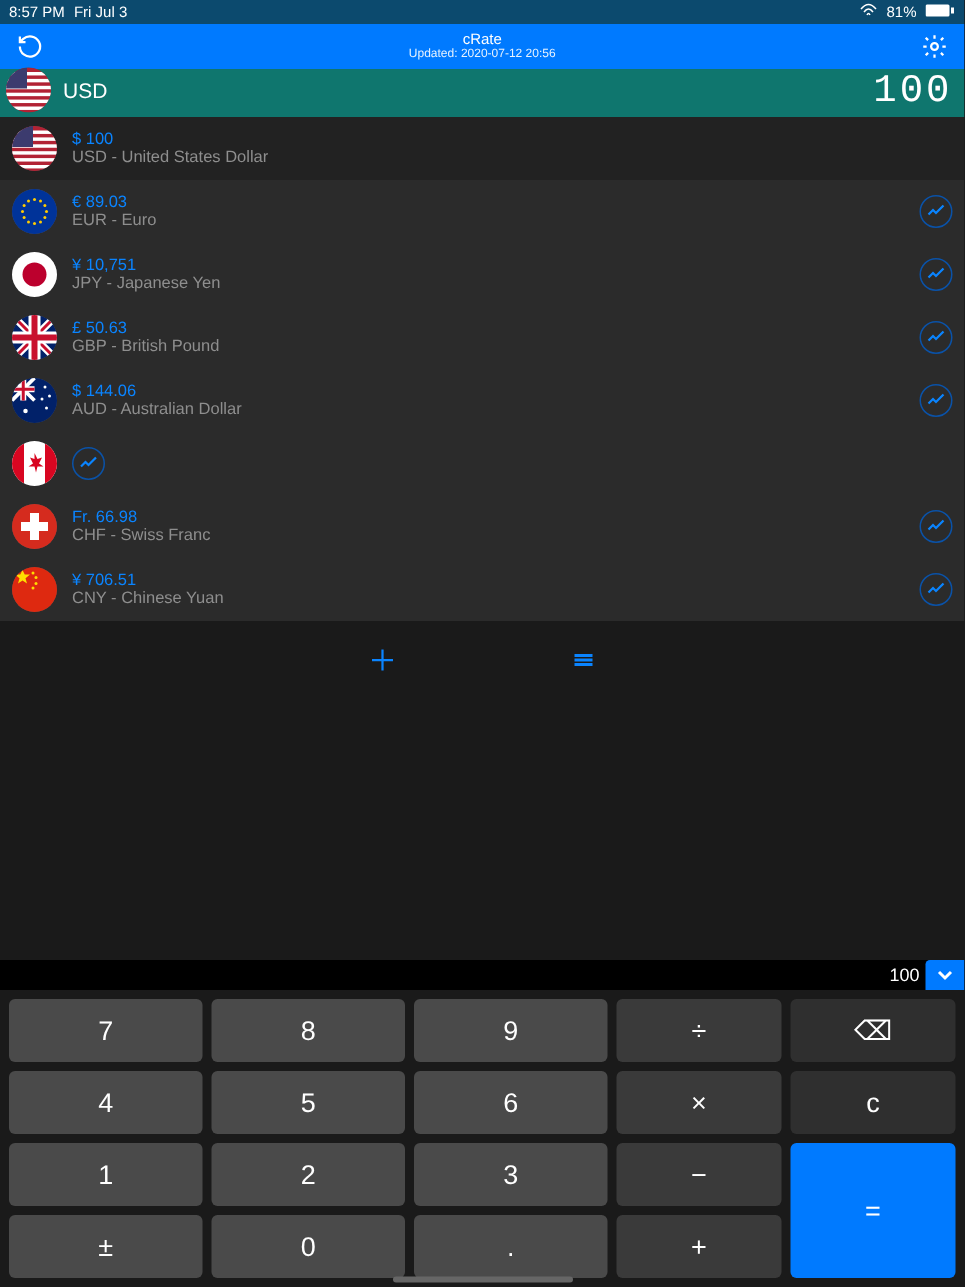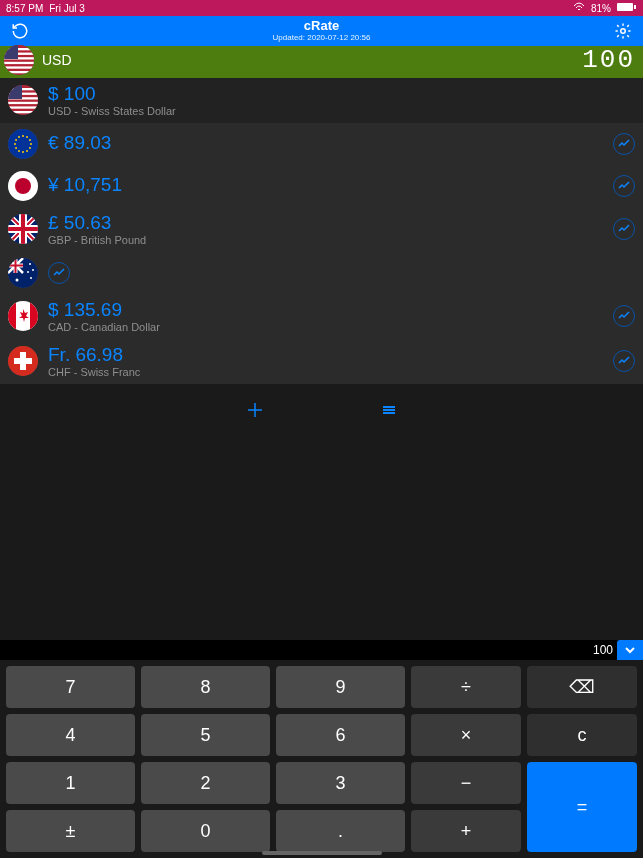--- a/index.html
+++ b/index.html
@@ -9,46 +9,46 @@
     background: #1a1a1a;
     font-family: -apple-system, "Helvetica Neue", Arial, sans-serif;
     color: #fff;
     overflow: hidden;
     position: relative;
   }
   
   .status-bar {
     height: 16px;
     width: 100%;
-    background: #be185d;
+    background: #0c4a6e;
     display: flex;
     align-items: center;
     justify-content: space-between;
     padding: 0 6px;
     font-size: 10px;
     color: #fff;
   }
   .status-left, .status-right { display: flex; align-items: center; gap: 6px; }
   
   .header {
     background: #007aff;
     height: 30px;
     display: flex;
     align-items: center;
     justify-content: space-between;
     padding: 0 8px;
   }
   .refresh { width: 24px; height: 24px; display:flex;align-items:center;justify-content:center;}
   .header-center { text-align: center; line-height: 1.1; }
-  .header-title { font-size: 13px; font-weight: 700; }
+  .header-title { font-size: 10px; font-weight: 400; }
   .header-sub { font-size: 8px; opacity: .9; }
   .settings { width: 24px; height: 24px; display:flex;align-items:center;justify-content:center;}
   
   .base-row {
-    background: #4d7c0f;
+    background: #0f766e;
     display: flex;
     align-items: center;
     justify-content: space-between;
     padding: 0 8px 4px 4px;
     height: 32px;
   }
   .base-left { display: flex; align-items: center; gap: 8px; }
   .base-code { font-size: 14px; font-weight: 500; }
   .digital-amount {
     font-family: "DS-Digital","Courier New",monospace;
@@ -68,21 +68,21 @@
   }
   .row + .row { border-top: 0; }
   .flag {
     width: 30px; height: 30px; border-radius: 50%;
     flex: 0 0 30px;
     background:#555;
     overflow:hidden;
     display:flex;align-items:center;justify-content:center;
   }
   .row-text { flex: 1; }
-  .row-amount { color:#0a84ff; font-size: 19px; line-height:1.1; }
+  .row-amount { color:#0a84ff; font-size: 11px; line-height:1.1; }
   .row-sub { color:#8e8e8e; font-size: 11px; }
   .chart-badge {
     width: 22px; height:22px; border-radius:50%;
     border:1px solid #0a52a8;
     display:flex;align-items:center;justify-content:center;
     flex:0 0 22px;
   }
   .chart-badge svg { stroke:#0a84ff; }
   .row.primary { background:#222; }
   
@@ -212,21 +212,21 @@
             <rect y="12.2" width="30" height="2.3"></rect>
             <rect y="16.8" width="30" height="2.3"></rect>
             <rect y="21.4" width="30" height="2.3"></rect>
             <rect y="26" width="30" height="2.3"></rect>
           </g>
           <rect width="14" height="14" fill="#3c3b6e"></rect>
         </svg>
       </span>
       <div class="row-text">
         <div class="row-amount">$ 100</div>
-        <div class="row-sub">USD - Swiss States Dollar</div>
+        <div class="row-sub">USD - United States Dollar</div>
       </div>
     </div>
     <div class="row">
       <span class="flag">
         <svg viewBox="0 0 30 30">
           <rect width="30" height="30" fill="#003399"></rect>
           <g fill="#ffcc00">
             <circle cx="15" cy="7" r="1"></circle>
             <circle cx="19" cy="8.07179676972449" r="1"></circle>
             <circle cx="21.928203230275507" cy="11" r="1"></circle>
@@ -237,36 +237,38 @@
             <circle cx="10.999999999999998" cy="21.928203230275507" r="1"></circle>
             <circle cx="8.071796769724493" cy="19.000000000000004" r="1"></circle>
             <circle cx="7" cy="15.000000000000002" r="1"></circle>
             <circle cx="8.071796769724491" cy="11" r="1"></circle>
             <circle cx="10.999999999999996" cy="8.071796769724493" r="1"></circle>
           </g>
         </svg>
       </span>
       <div class="row-text">
         <div class="row-amount">€ 89.03</div>
+        <div class="row-sub">EUR - Euro</div>
       </div>
       <div class="chart-badge">
         <svg width="14" height="14" viewBox="0 0 14 14" fill="none" stroke-width="1.5">
           <path d="M2 9l3-3 2 2 5-5"></path>
         </svg>
       </div>
     </div>
     <div class="row">
       <span class="flag">
         <svg viewBox="0 0 30 30">
           <rect width="30" height="30" fill="#fff"></rect>
           <circle cx="15" cy="15" r="8" fill="#bc002d"></circle>
         </svg>
       </span>
       <div class="row-text">
         <div class="row-amount">¥ 10,751</div>
+        <div class="row-sub">JPY - Japanese Yen</div>
       </div>
       <div class="chart-badge">
         <svg width="14" height="14" viewBox="0 0 14 14" fill="none" stroke-width="1.5">
           <path d="M2 9l3-3 2 2 5-5"></path>
         </svg>
       </div>
     </div>
     <div class="row">
       <span class="flag">
         <svg viewBox="0 0 30 30">
@@ -297,56 +299,79 @@
           <path d="M7.5 0v15M0 7.5h15" stroke="#c8102e" stroke-width="2"></path>
           <g fill="#fff">
             <circle cx="22" cy="6" r="1"></circle>
             <circle cx="25" cy="12" r="1"></circle>
             <circle cx="20" cy="14" r="1"></circle>
             <circle cx="23" cy="20" r="1"></circle>
             <circle cx="9" cy="22" r="1.5"></circle>
           </g>
         </svg>
       </span>
+      <div class="row-text">
+        <div class="row-amount">$ 144.06</div>
+        <div class="row-sub">AUD - Australian Dollar</div>
+      </div>
       <div class="chart-badge">
         <svg width="14" height="14" viewBox="0 0 14 14" fill="none" stroke-width="1.5">
           <path d="M2 9l3-3 2 2 5-5"></path>
         </svg>
       </div>
     </div>
     <div class="row">
       <span class="flag">
         <svg viewBox="0 0 30 30">
           <rect width="30" height="30" fill="#fff"></rect>
           <rect width="8" height="30" fill="#d80621"></rect>
           <rect x="22" width="8" height="30" fill="#d80621"></rect>
           <path d="M15 8l2 4 3-1-2 4 3 2h-4l-1 4-1-4h-4l3-2-2-4 3 1z" fill="#d80621"></path>
         </svg>
       </span>
-      <div class="row-text">
-        <div class="row-amount">$ 135.69</div>
-        <div class="row-sub">CAD - Canadian Dollar</div>
-      </div>
       <div class="chart-badge">
         <svg width="14" height="14" viewBox="0 0 14 14" fill="none" stroke-width="1.5">
           <path d="M2 9l3-3 2 2 5-5"></path>
         </svg>
       </div>
     </div>
     <div class="row">
       <span class="flag">
         <svg viewBox="0 0 30 30">
           <rect width="30" height="30" fill="#d52b1e"></rect>
           <rect x="12" y="6" width="6" height="18" fill="#fff"></rect>
           <rect x="6" y="12" width="18" height="6" fill="#fff"></rect>
         </svg>
       </span>
       <div class="row-text">
         <div class="row-amount">Fr. 66.98</div>
         <div class="row-sub">CHF - Swiss Franc</div>
+      </div>
+      <div class="chart-badge">
+        <svg width="14" height="14" viewBox="0 0 14 14" fill="none" stroke-width="1.5">
+          <path d="M2 9l3-3 2 2 5-5"></path>
+        </svg>
+      </div>
+    </div>
+    <div class="row">
+      <span class="flag">
+        <svg viewBox="0 0 30 30">
+          <rect width="30" height="30" fill="#de2910"></rect>
+          <path d="M7 9l-3 2 1-3.5L2 5h3.5L7 2l1.5 3H12L9 7.5l1 3.5z" fill="#ffde00"></path>
+          <g fill="#ffde00">
+            <circle cx="14" cy="4" r="1"></circle>
+            <circle cx="16" cy="7" r="1"></circle>
+            <circle cx="16" cy="11" r="1"></circle>
+            <circle cx="14" cy="14" r="1"></circle>
+          </g>
+        </svg>
+      </span>
+      <div class="row-text">
+        <div class="row-amount">¥ 706.51</div>
+        <div class="row-sub">CNY - Chinese Yuan</div>
       </div>
       <div class="chart-badge">
         <svg width="14" height="14" viewBox="0 0 14 14" fill="none" stroke-width="1.5">
           <path d="M2 9l3-3 2 2 5-5"></path>
         </svg>
       </div>
     </div>
   </div>
 
 <div class="action-row">

